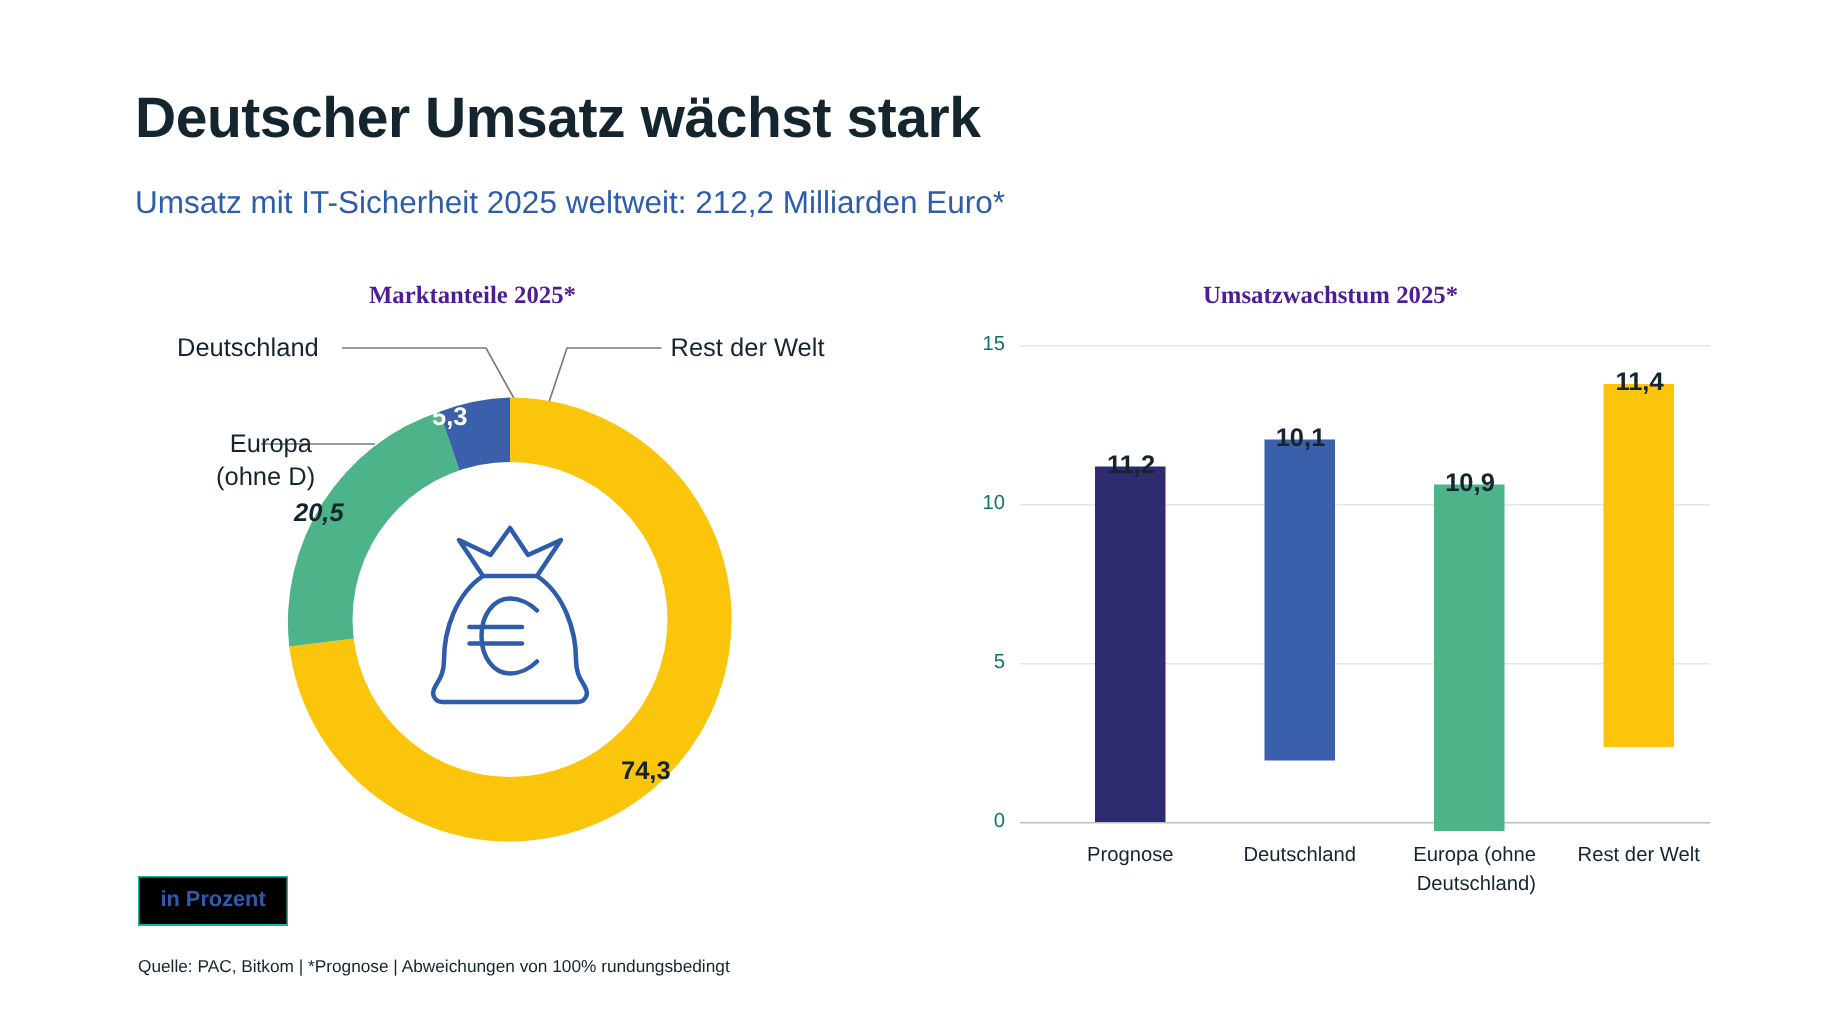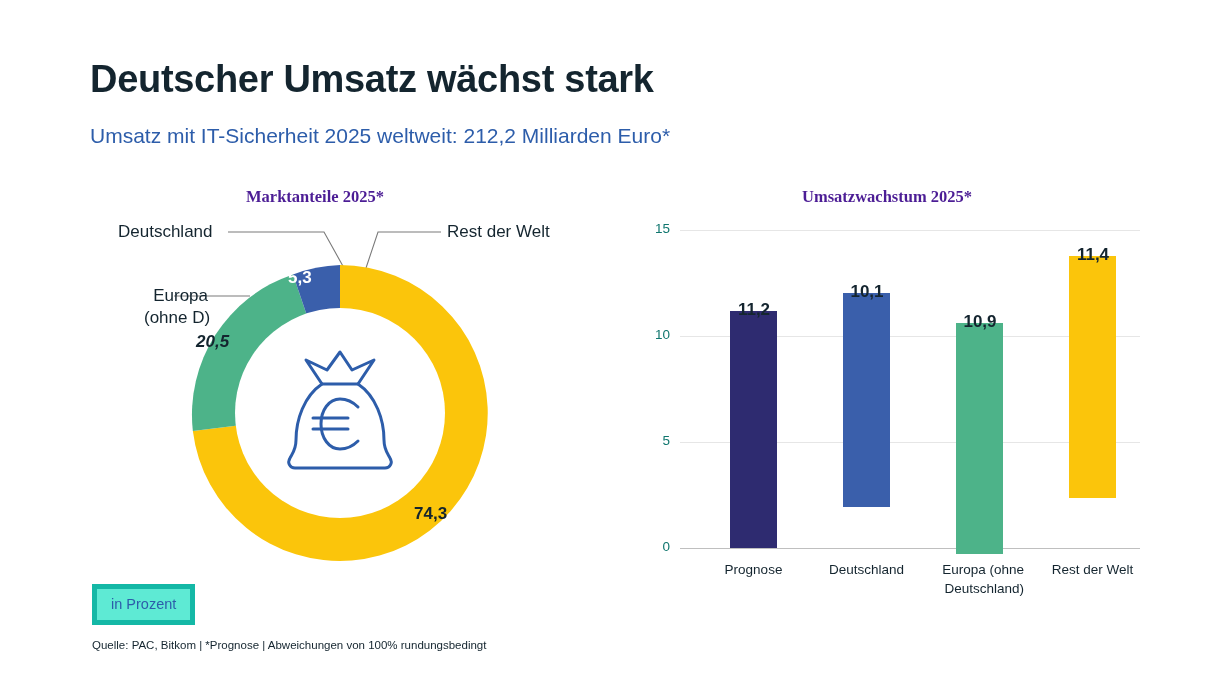--- a/index.html
+++ b/index.html
@@ -93,25 +93,26 @@
     width: 108px;
     height: 126px;
   }
 
   
   #prozent-badge {
     position: absolute;
     left: 92px;
     top: 584px;
     padding: 7px 14px 8px;
-    border: 5px solid #14b8a6;
+    border: 1px solid #14b8a6;
     color: #2d5daa;
     font-size: 14.5px;
-    background: #5eead4;
-    white-space: nowrap;
+    background: #000000;
+    white-space: nowrap;
+    font-weight: bold;
   }
 
   
   #source {
     position: absolute;
     left: 92px;
     top: 639px;
     font-size: 11.5px;
     color: #14252f;
     white-space: nowrap;

